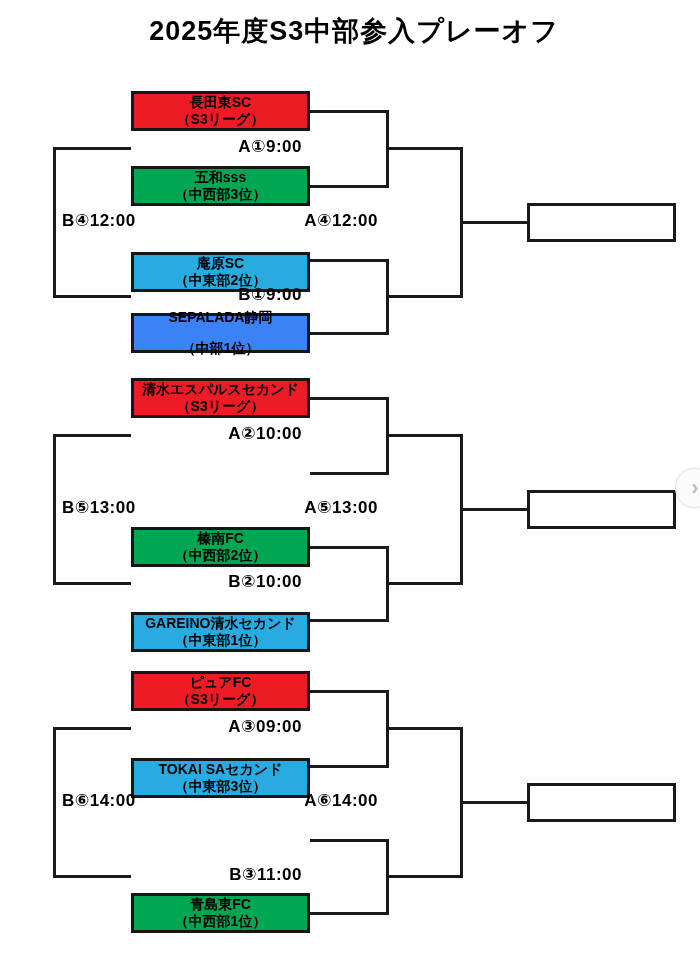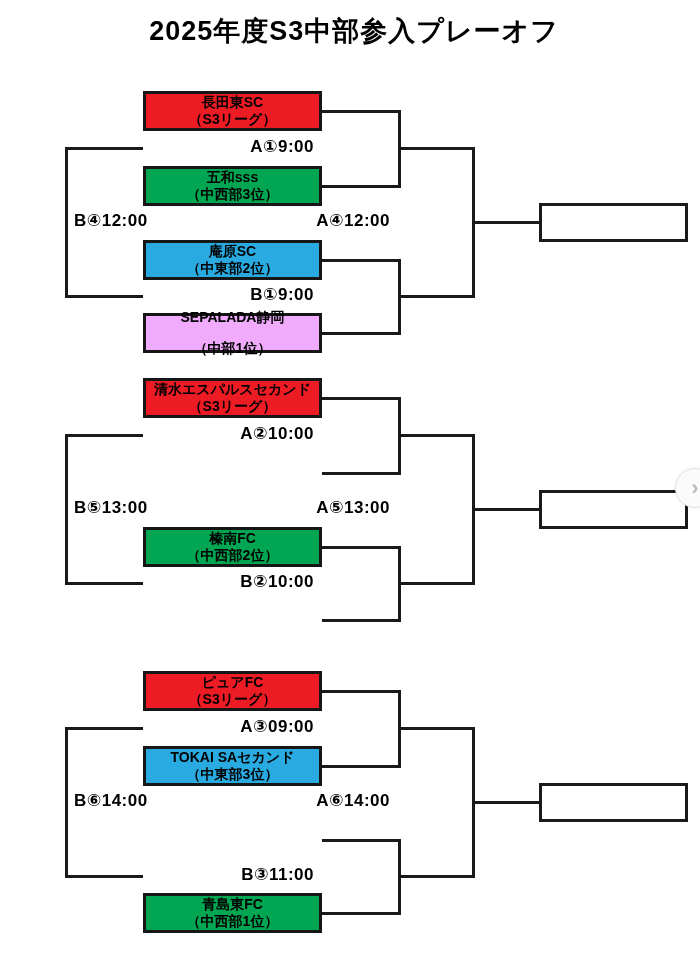--- a/index.html
+++ b/index.html
@@ -2,33 +2,33 @@
 <html><head>
 <meta charset="utf-8">
 <style>
   html,body{margin:0;padding:0;background:#fff;}
   #page{position:relative;width:700px;height:966px;background:#ffffff;overflow:hidden;
         font-family:"Liberation Sans","DejaVu Sans",sans-serif;color:#000;padding-left:8px;}
 
   .title{position:absolute;top:13px;left:0;width:100%;text-align:center;
          font-size:27px;font-weight:bold;letter-spacing:1px;}
 
-  .group{position:absolute;left:12px;width:624px;height:262px;}
+  .group{position:absolute;left:0;width:624px;height:262px;}
   #g1{top:91px}#g2{top:378px}#g3{top:671px}
 
   
   .team{position:absolute;left:131px;width:179px;height:40px;border:3px solid #161616;
         box-sizing:border-box;display:flex;flex-direction:column;align-items:center;
         justify-content:center;font-weight:bold;font-size:14px;line-height:17px;
         text-align:center;white-space:nowrap;}
   .t0{top:0}.t1{top:75px}.t2{top:149px}.t3{top:222px}
   .team[data-color="red"]{background:#ED1C24;}
   .team[data-color="green"]{background:#00A651;}
-  .team[data-color="blue"]{background:#29ABE2;}
-  .team[data-color="yellow"]{background:#f0abfc;gap:14px;}
+  .team[data-color="blue"]{background:#29ABE2;margin-top:12px;}
+  .team[data-color="yellow"]{background:#3b82f6;gap:14px;}
 
   
   .ln{position:absolute;background:#1a1a1a;}
   .stub{left:310px;width:78px;height:3px;}
   .st0{top:19px}.st1{top:94px}.st2{top:168px}.st3{top:241px}
   .vtop{left:386px;top:19px;width:3px;height:78px;}
   .vbot{left:386px;top:168px;width:3px;height:76px;}
   .hmida{left:386px;top:56px;width:77px;height:3px;}
   .hmidb{left:386px;top:204px;width:77px;height:3px;}
   .vjoin{left:460px;top:56px;width:3px;height:151px;}
@@ -98,20 +98,24 @@
 
   <div class="group" id="g2">
     <div class="team t0" data-color="red">
       <div>清水エスパルスセカンド</div>
       <div>（S3リーグ）</div>
     </div>
     <div class="team t2" data-color="green">
       <div>榛南FC</div>
       <div>（中西部2位）</div>
     </div>
+    <div class="team t3" data-color="blue">
+      <div>GAREINO清水セカンド</div>
+      <div>（中東部1位）</div>
+    </div>
     <div class="ln stub st0"></div>
     <div class="ln stub st1"></div>
     <div class="ln stub st2"></div>
     <div class="ln stub st3"></div>
     <div class="ln vtop"></div>
     <div class="ln vbot"></div>
     <div class="ln hmida"></div>
     <div class="ln hmidb"></div>
     <div class="ln vjoin"></div>
     <div class="ln hfinal"></div>

